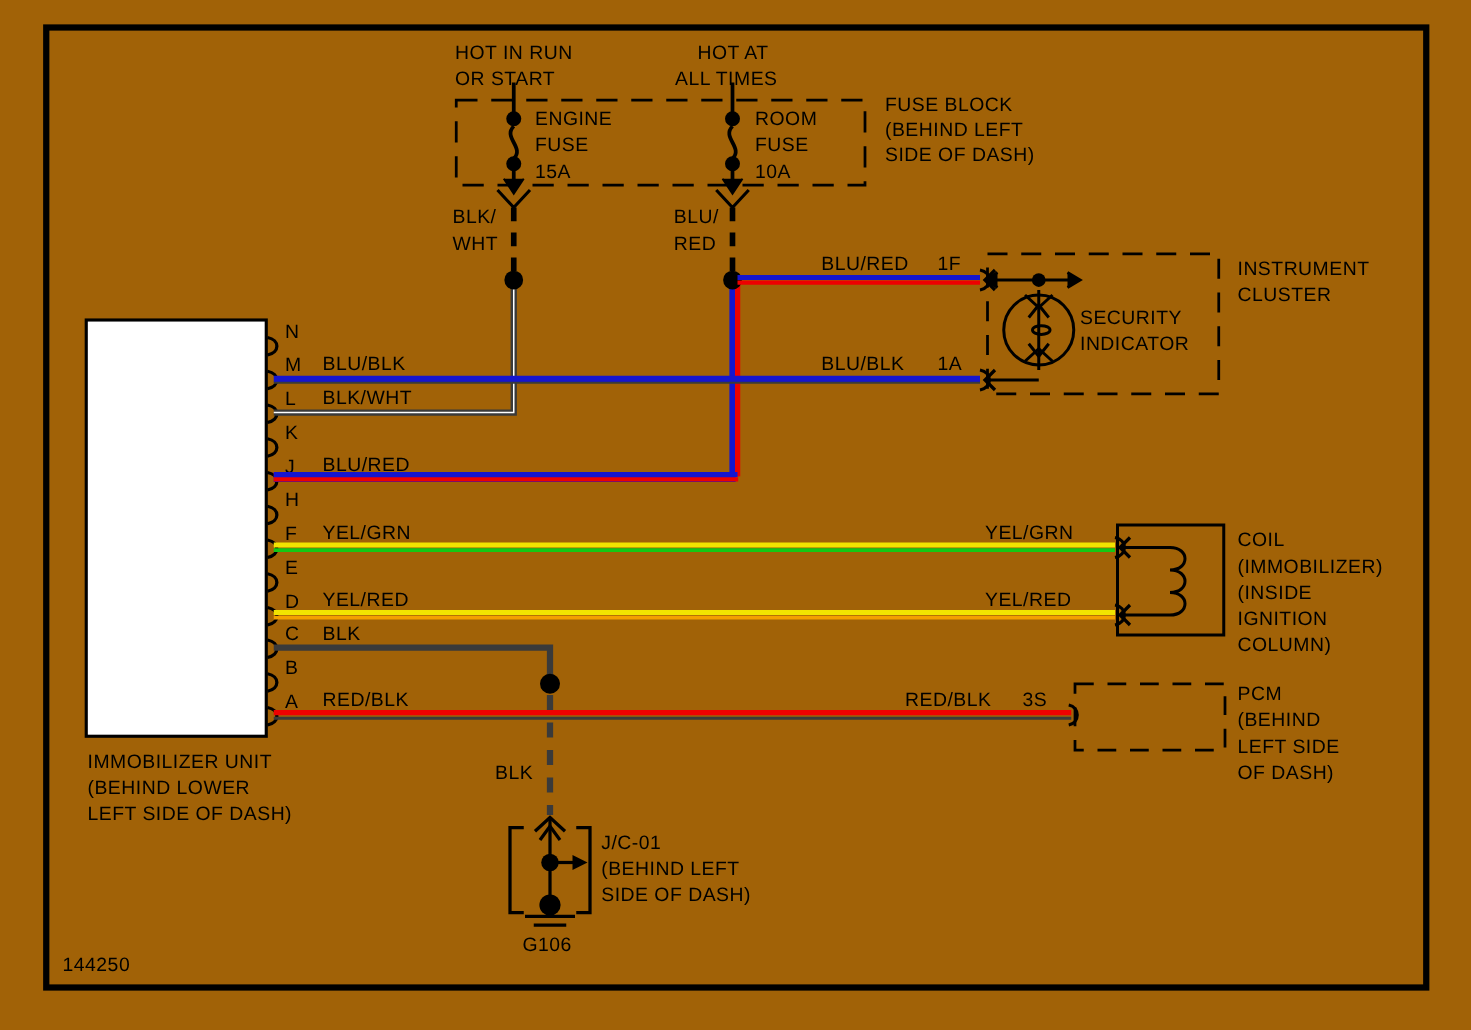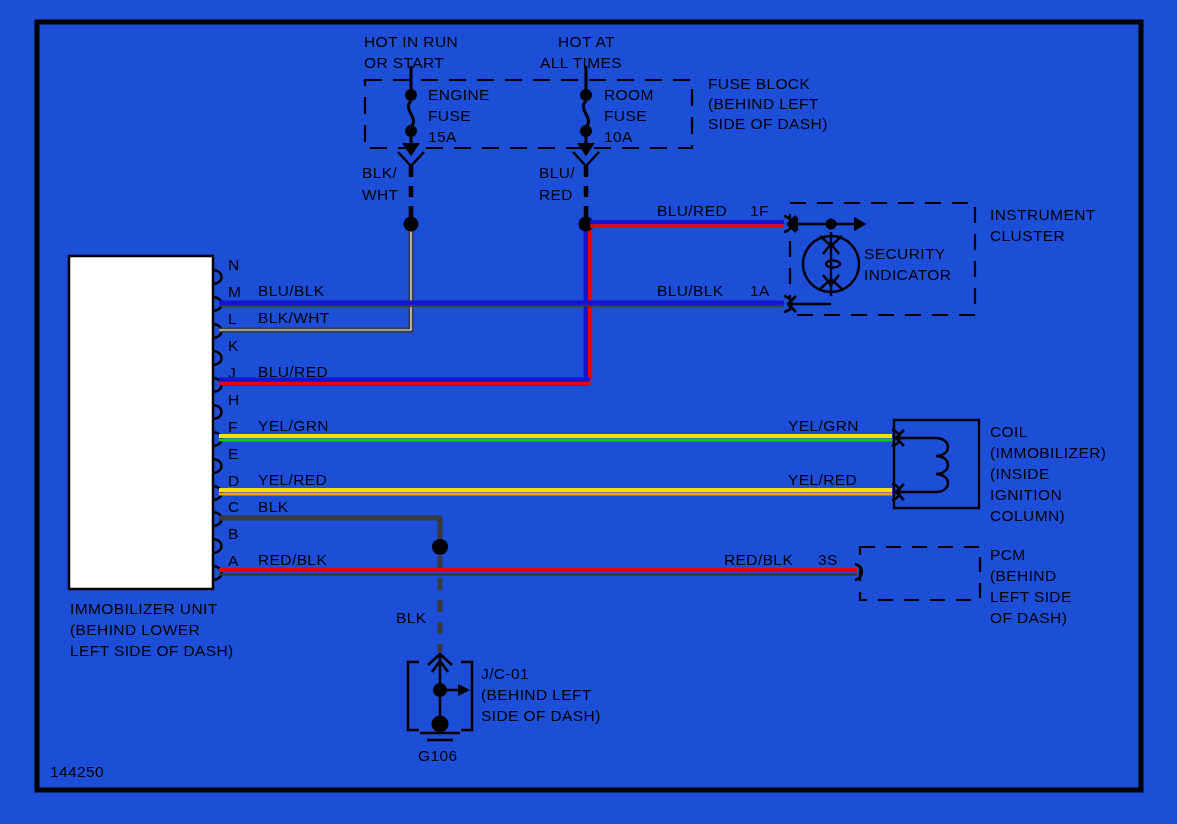--- a/index.html
+++ b/index.html
@@ -4,21 +4,21 @@
 <style>
   html, body {
     margin: 0;
     padding: 0;
     background: #ffffff;
   }
   #page {
     position: relative;
     width: 1177px;
     height: 824px;
-    background: #1d4ed8;
+    background: #a16207;
     font-family: "Liberation Sans", sans-serif;
     overflow: hidden;
   }
   #svg-root {
     position: absolute;
     left: 0;
     top: 0;
   }
   text {
     font-family: "Liberation Sans", sans-serif;

